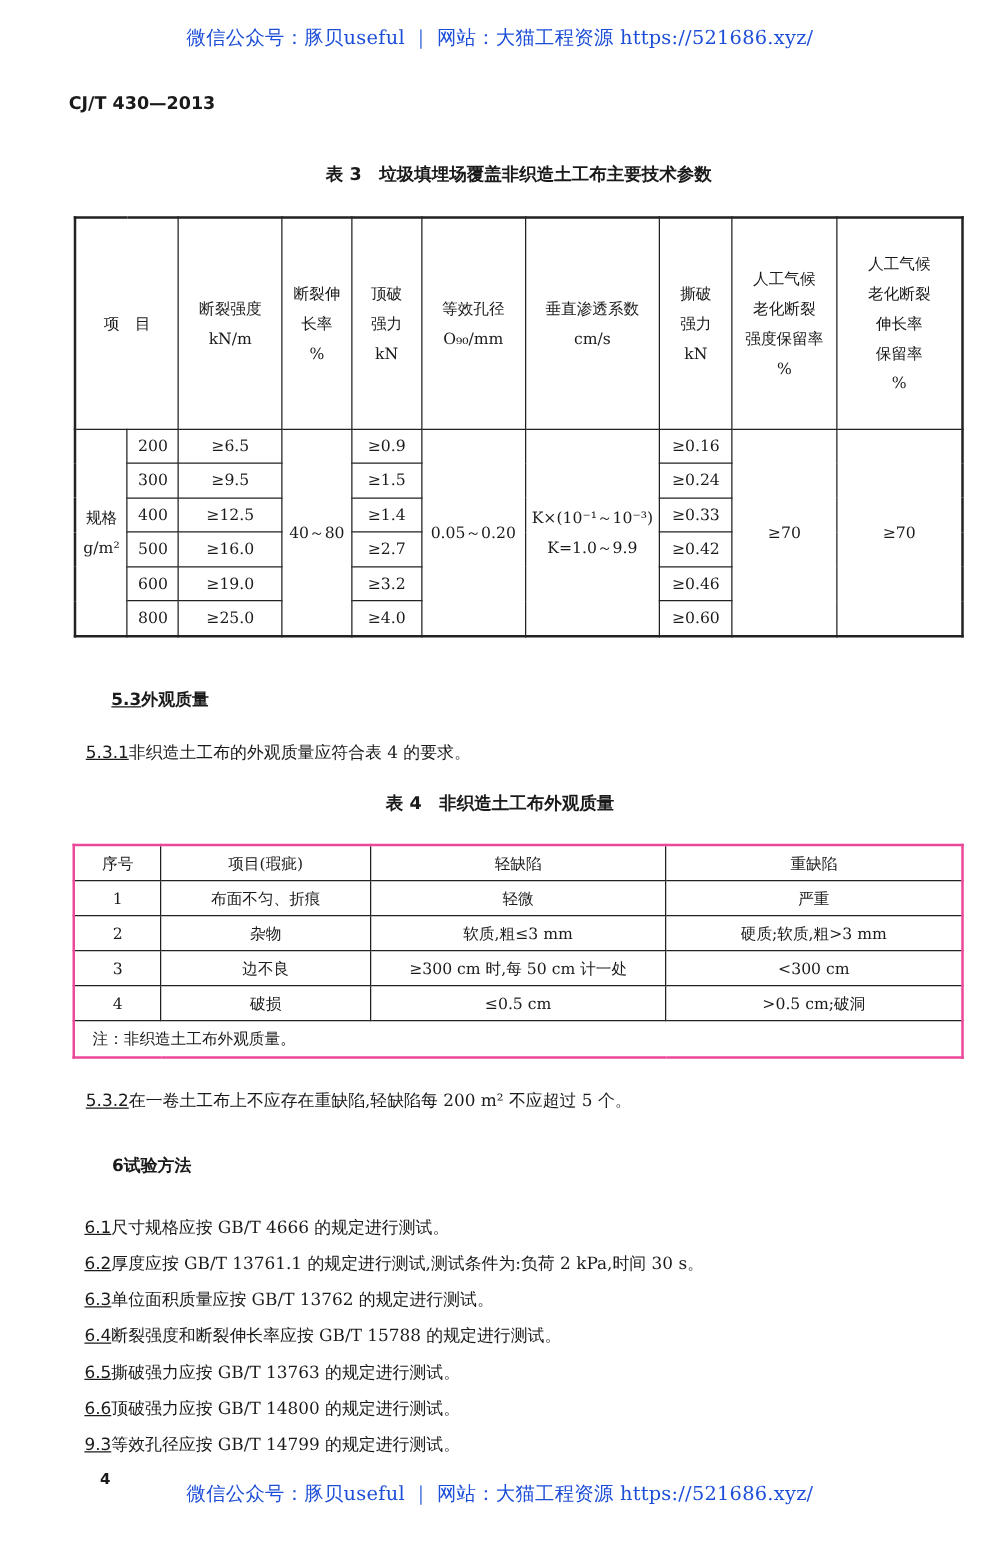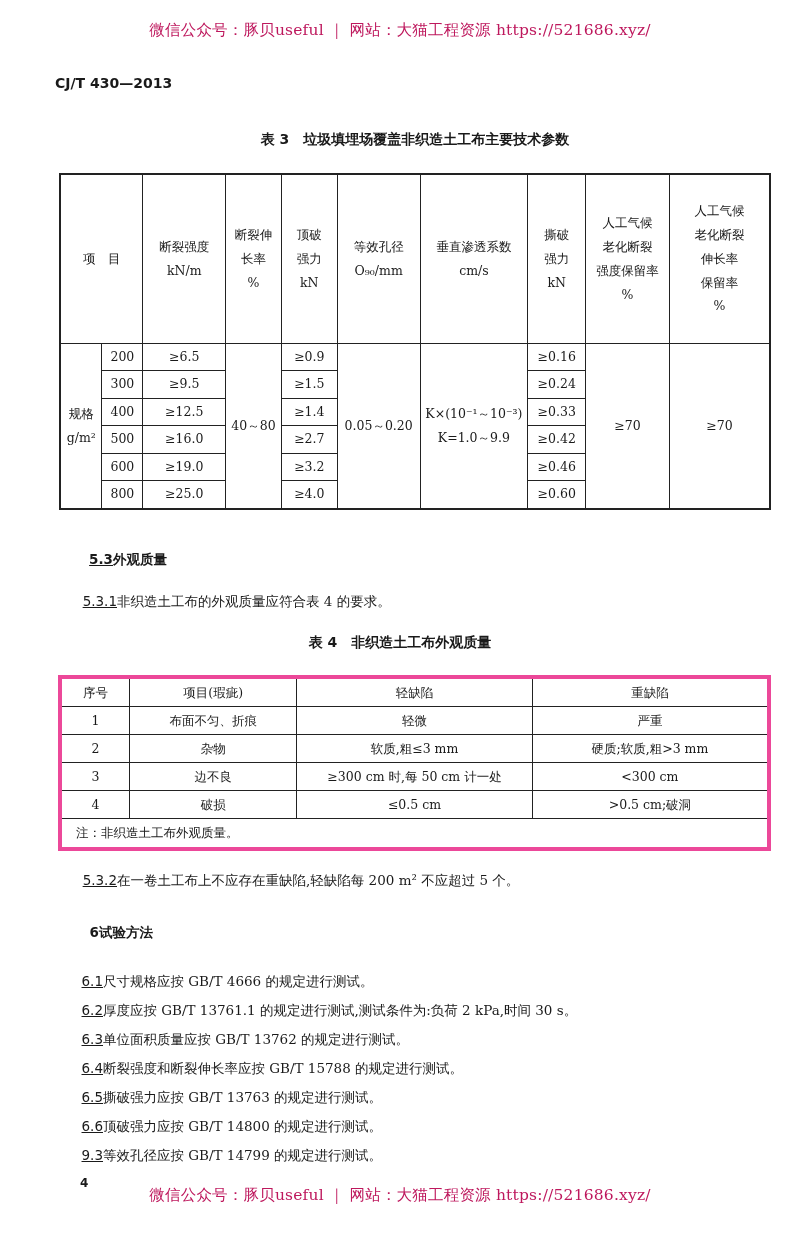--- a/index.html
+++ b/index.html
@@ -1,41 +1,41 @@
 <!DOCTYPE html>
 <html><head>
 <meta charset="utf-8">
 <style>
   html, body { margin: 0; padding: 0; background: #ffffff; }
   body { width: 800px; height: 1241px; position: relative; overflow: hidden;
          font-family: "DejaVu Serif", "Liberation Serif", serif; color: #1a1a1a; }
   .abs { position: absolute; text-align: right; }
-  .watermark { left: 0; width: 800px; text-align: center; color: #be185d;
+  .watermark { left: 0; width: 800px; text-align: center; color: #1d4ed8;
                font-size: 15.5px; font-family: "DejaVu Serif", serif; white-space: nowrap; letter-spacing: 0.2px; }
   .wm-top { top: 20px; }
   .wm-bottom { top: 1185px; }
   .std-code { left: 55px; top: 75px; font-size: 14px; font-weight: bold; font-family: "DejaVu Sans", sans-serif; }
   .table-title { left: 0; width: 830px; text-align: center; font-size: 14px; font-weight: bold;
                  font-family: "DejaVu Sans", sans-serif; }
   .t3-title { top: 131px; }
   .t4-title { top: 634px; width: 800px; }
   table { border-collapse: collapse; position: absolute; font-size: 12.5px; }
   td { border: 1px solid #222; text-align: center; vertical-align: middle; padding: 0; line-height: 1.9; }
   #t3 { left: 59px; top: 173px; width: 712px; border: 2px solid #222; }
   #t3 td { font-size: 12.5px; }
   #t3 .hdr { height: 169px; line-height: 1.85; }
   #t3 .brow td { height: 26.5px; line-height: 1.1; }
-  #t4 { left: 58px; top: 675px; width: 713px; border: 4px solid #ec4899; }
+  #t4 { left: 58px; top: 675px; width: 713px; border: 2px solid #ec4899; }
   #t4 td { height: 27px; line-height: 1.1; font-size: 12.5px; }
   #t4 .note { text-align: left; padding-left: 14px; height: 28px; }
   .sec { left: 59px; font-size: 13.5px; font-family: "DejaVu Sans", sans-serif; white-space: nowrap; }
   .sec-bold { font-weight: bold; }
   .num { display: inline-block; width: 54px; text-decoration: underline; }
   .num6 { display: inline-block; width: 40px; }
-  .clause { left: 61px; font-size: 13.5px; white-space: nowrap; font-family: "DejaVu Serif", serif; }
+  .clause { left: 47px; font-size: 13.5px; white-space: nowrap; font-family: "DejaVu Serif", serif; }
   .clause .num { width: 42px; font-family: "DejaVu Sans", sans-serif; }
   .pagenum { left: 80px; top: 1176px; font-size: 12px; font-weight: bold; font-family: "DejaVu Sans", sans-serif; }
 </style>
 </head>
 <body>
 
 <div class="abs watermark wm-top">微信公众号：豚贝useful ｜ 网站：大猫工程资源 https://521686.xyz/</div>
 
 <div class="abs std-code">CJ/T 430—2013</div>
 

